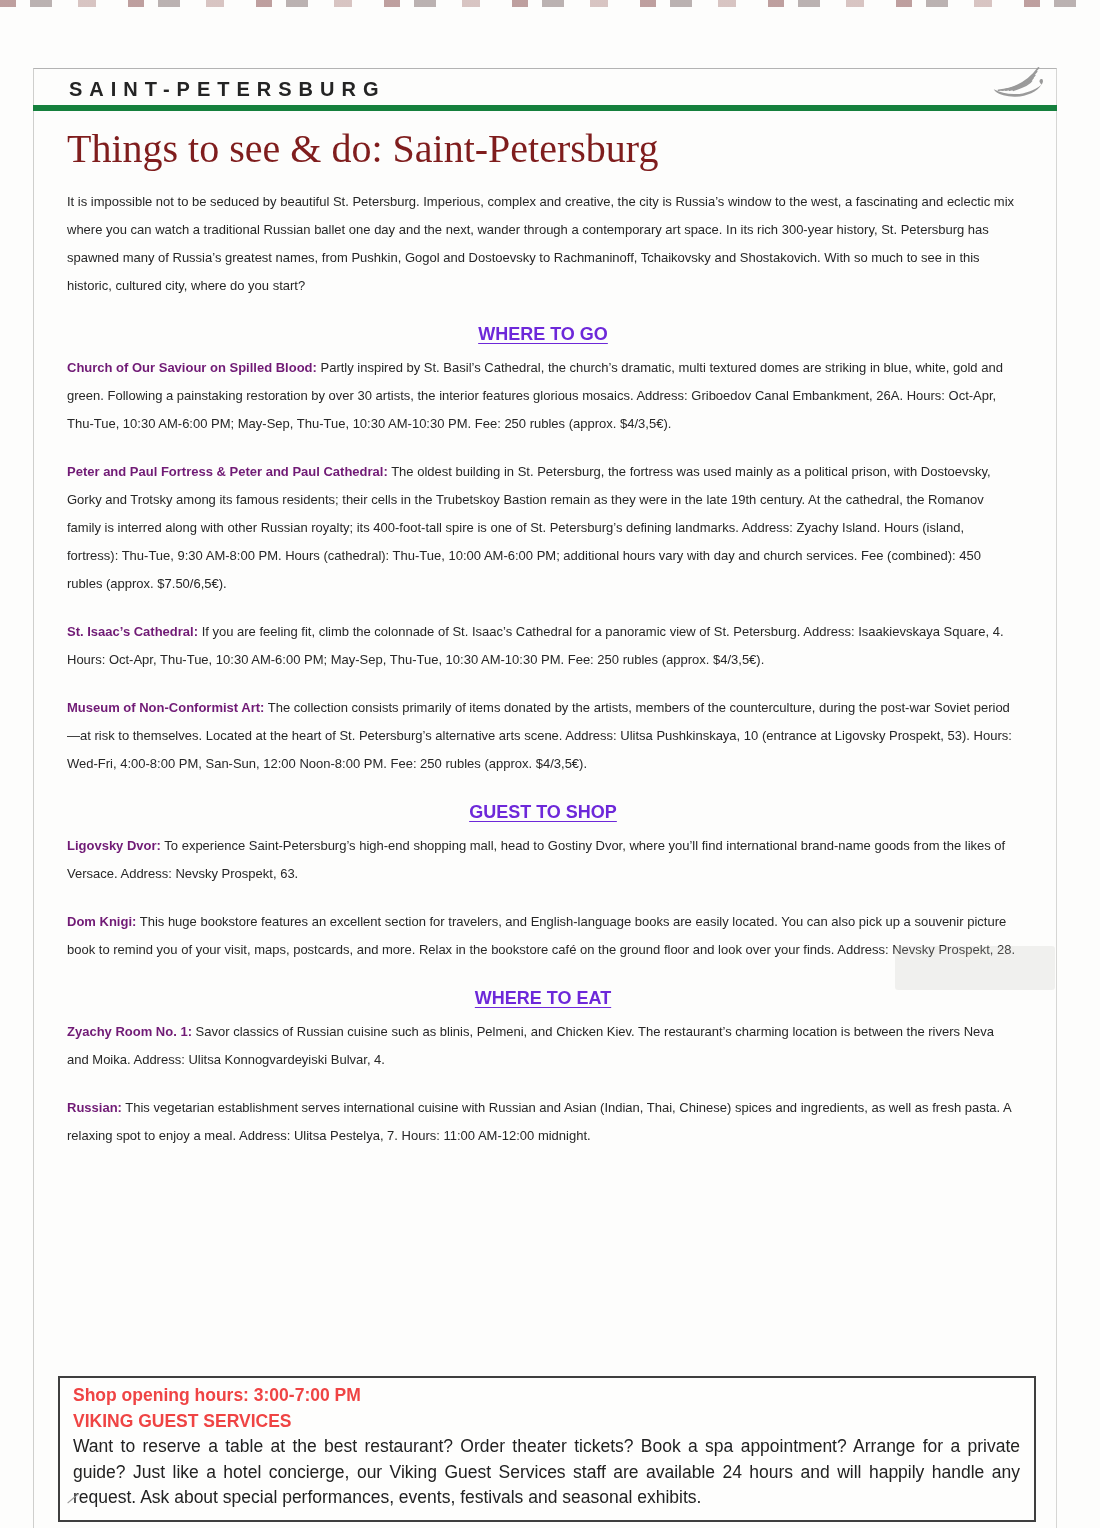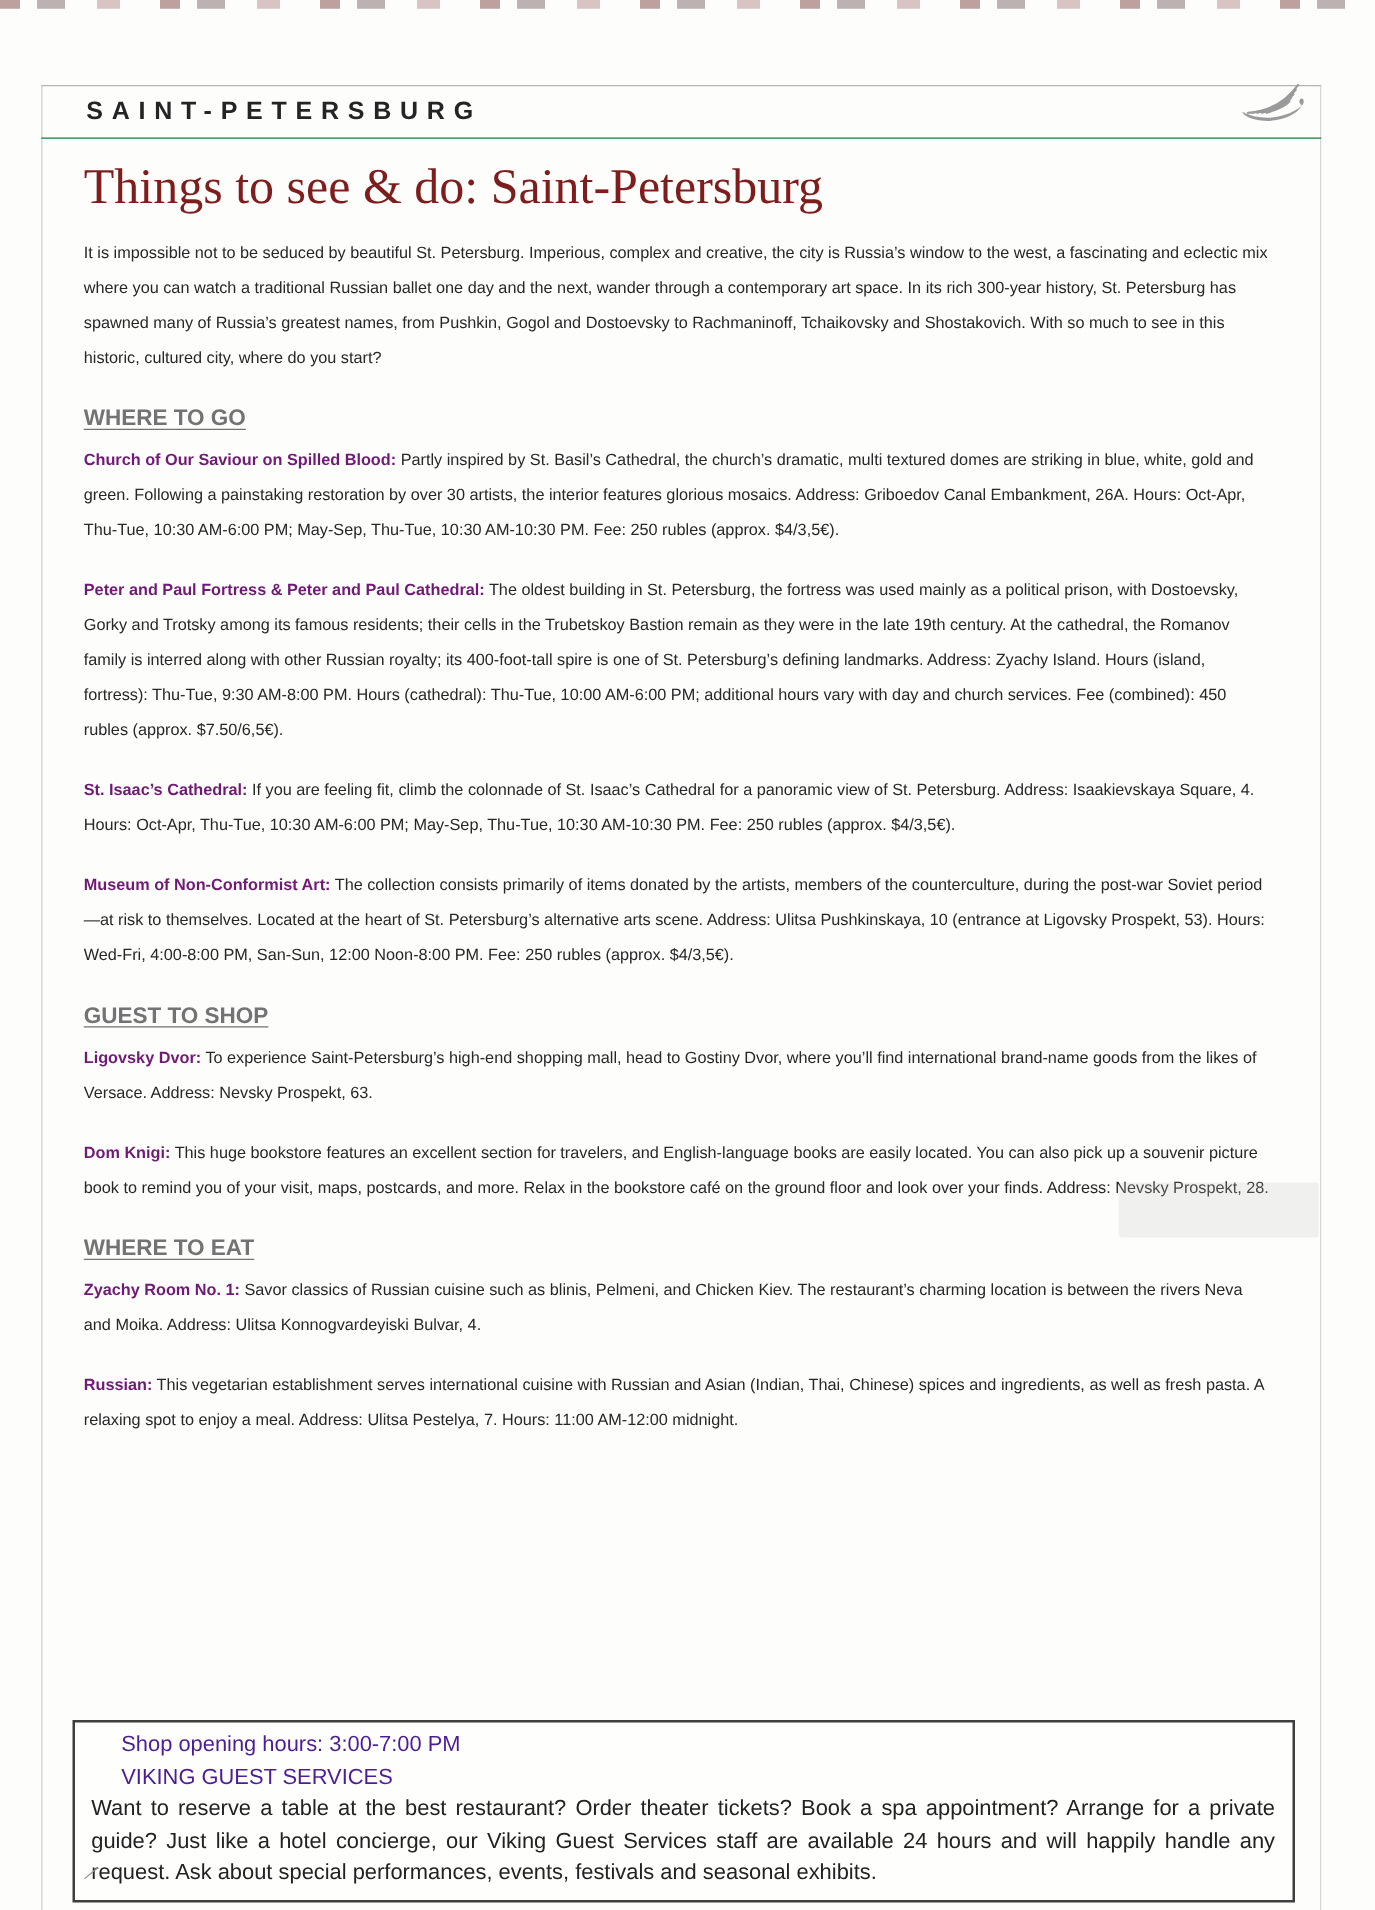--- a/index.html
+++ b/index.html
@@ -29,21 +29,21 @@
     width: 1024px; height: 1460px;
     border-top: 1px solid #b3b3b3;
     border-left: 1px solid #cfcfcd;
     border-right: 1px solid #d6d6d4;
     box-sizing: border-box;
   }
   .header-band {
     position: absolute;
     left: 33px; top: 68px;
     width: 1024px; height: 43px;
-    border-bottom: 1px solid #15803d;
+    border-bottom: 6px solid #15803d;
     box-sizing: border-box;
   }
   .brand-title {
     position: absolute;
     left: 36px; top: 10px;
     font-size: 20px;
     font-weight: bold;
     letter-spacing: 7px;
     color: #242424;
     white-space: nowrap;
@@ -69,41 +69,42 @@
   .intro, .poi {
     font-size: 13px;
     line-height: 28px;
     margin: 0 0 20px 0;
     color: #272727;
   }
   .sec-heading {
     font-size: 18px;
     line-height: 28px;
     font-weight: bold;
-    color: #737373;
+    color: #6d28d9;
     margin: 16px 0 6px 0;
+    text-align: center;
   }
   .sec-heading span {
     text-decoration: underline;
     text-underline-offset: 3px;
   }
   .poi strong { color: #701a75; }
   .info-box {
     position: absolute;
     left: 58px; top: 1376px;
     width: 978px;
     box-sizing: border-box;
     border: 2px solid #3f3f3f;
     background: #fefefd;
     padding: 5px 14px 9px 13px;
     font-size: 17.5px;
     line-height: 25.5px;
     color: #222;
   }
-  .info-box .bold-line { font-weight: normal; color: #4c1d95; margin-left: 24px; }
+  .info-box .bold-line { font-weight: bold; color: #ef4444; }
   .info-box .box-body { text-align: justify; }
   .smudge {
     position: absolute;
     left: 895px; top: 946px;
     width: 160px; height: 44px;
     background: rgba(198,198,192,0.22);
     border-radius: 3px;
   }
   .corner-mark {
     position: absolute;

